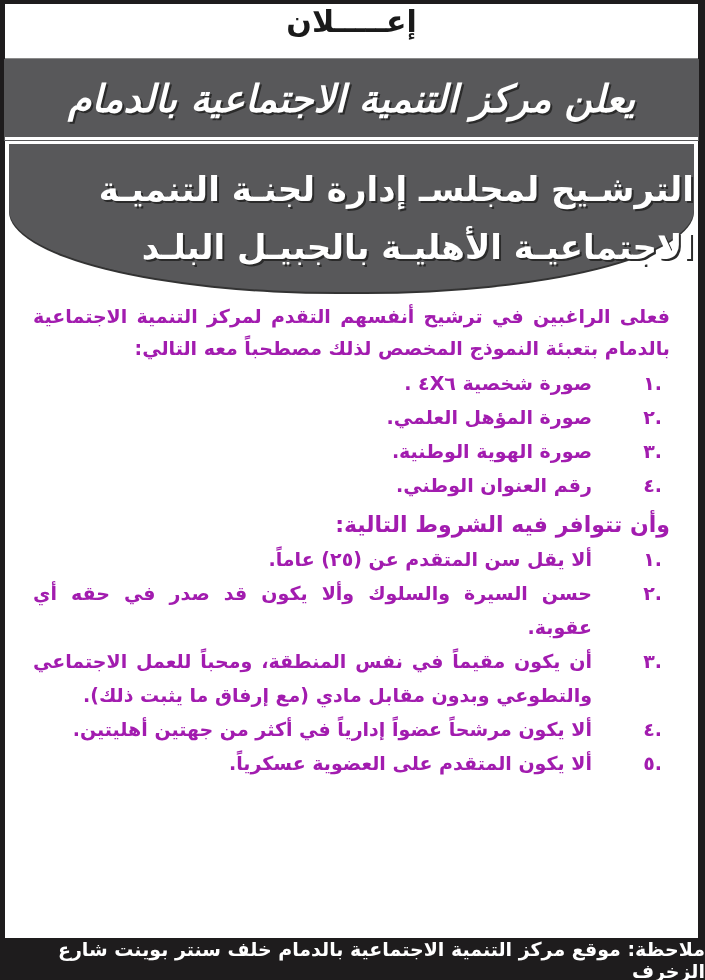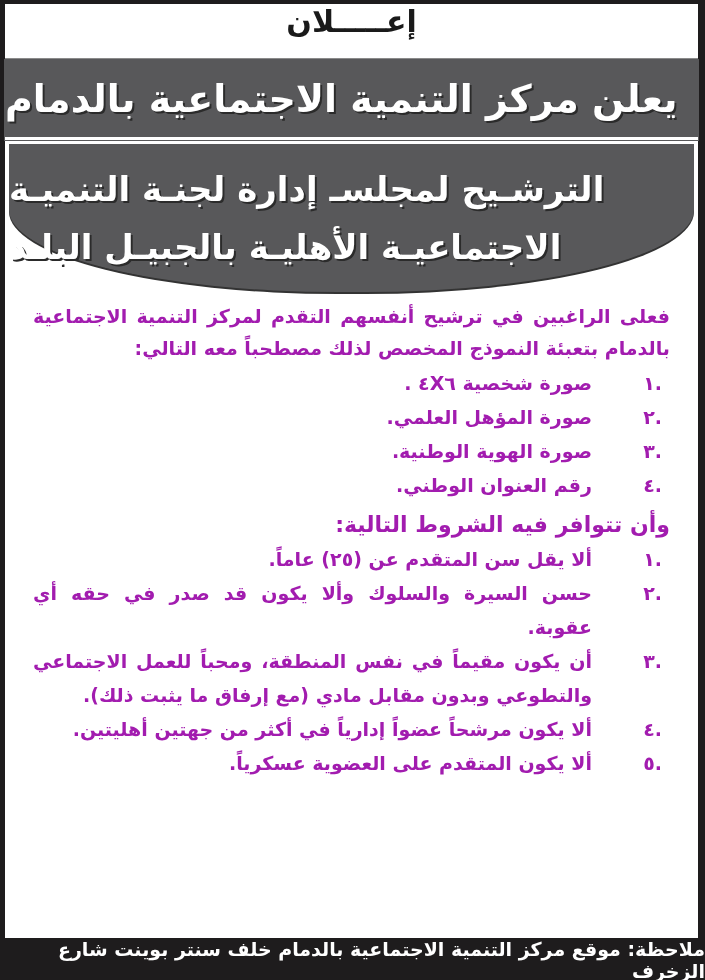--- a/index.html
+++ b/index.html
@@ -16,34 +16,35 @@
   }
   .title-bar {
     height: 56px; display: flex; align-items: flex-start; justify-content: center;
     border-bottom: 2px solid #8a8a8a;
   }
   .title-bar h1 {
     font-family: "DejaVu Sans", sans-serif; font-weight: bold; font-size: 30px;
     color: #1a1a1a; letter-spacing: 6px;
   }
   .banner-top {
-    background: #58585a; height: 80px; display: flex; align-items: center; justify-content: flex-end;
+    background: #58585a; height: 80px; display: flex; align-items: center; justify-content: center;
     border-bottom: 3px solid #ffffff;
     outline: 1px solid #58585a;
+    font-style: italic;
   }
   .banner-top h2 {
     font-family: "DejaVu Sans", sans-serif; font-weight: bold; font-size: 38px; color: #ffffff;
     text-shadow: 2px 2px 0 #2b2b2b;
   }
   .bowl {
     position: relative; height: 150px; margin: 2px 4px 0 4px;
     background: #58585a;
     border-radius: 0 0 48% 48% / 0 0 55% 55%;
     border-top: 2px solid #ffffff;
-    display: flex; flex-direction: column; align-items: flex-end; justify-content: center;
+    display: flex; flex-direction: column; align-items: flex-start; justify-content: center;
     box-shadow: 0 2px 0 #333;
   }
   .bowl .line {
     font-family: "DejaVu Sans", sans-serif; font-weight: bold; font-size: 34px; color: #ffffff;
     line-height: 58px; text-shadow: 2px 2px 0 #2b2b2b;
   }
   .body-text {
     padding: 8px 28px 0 28px; color: #a21caf;
   }
   .intro {

